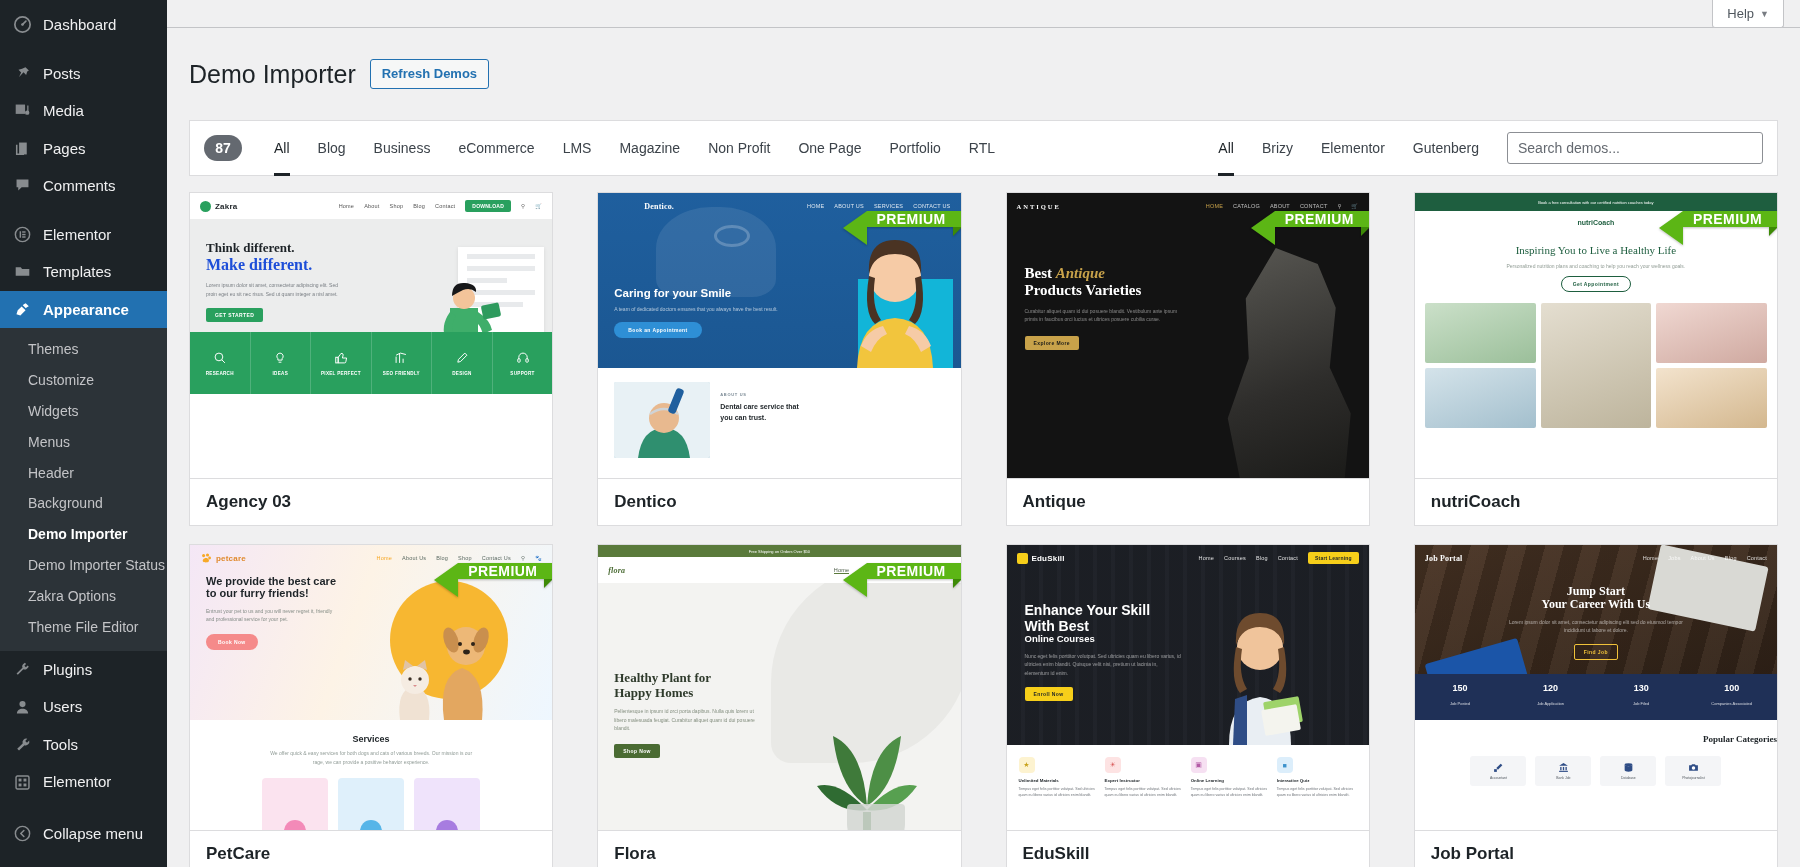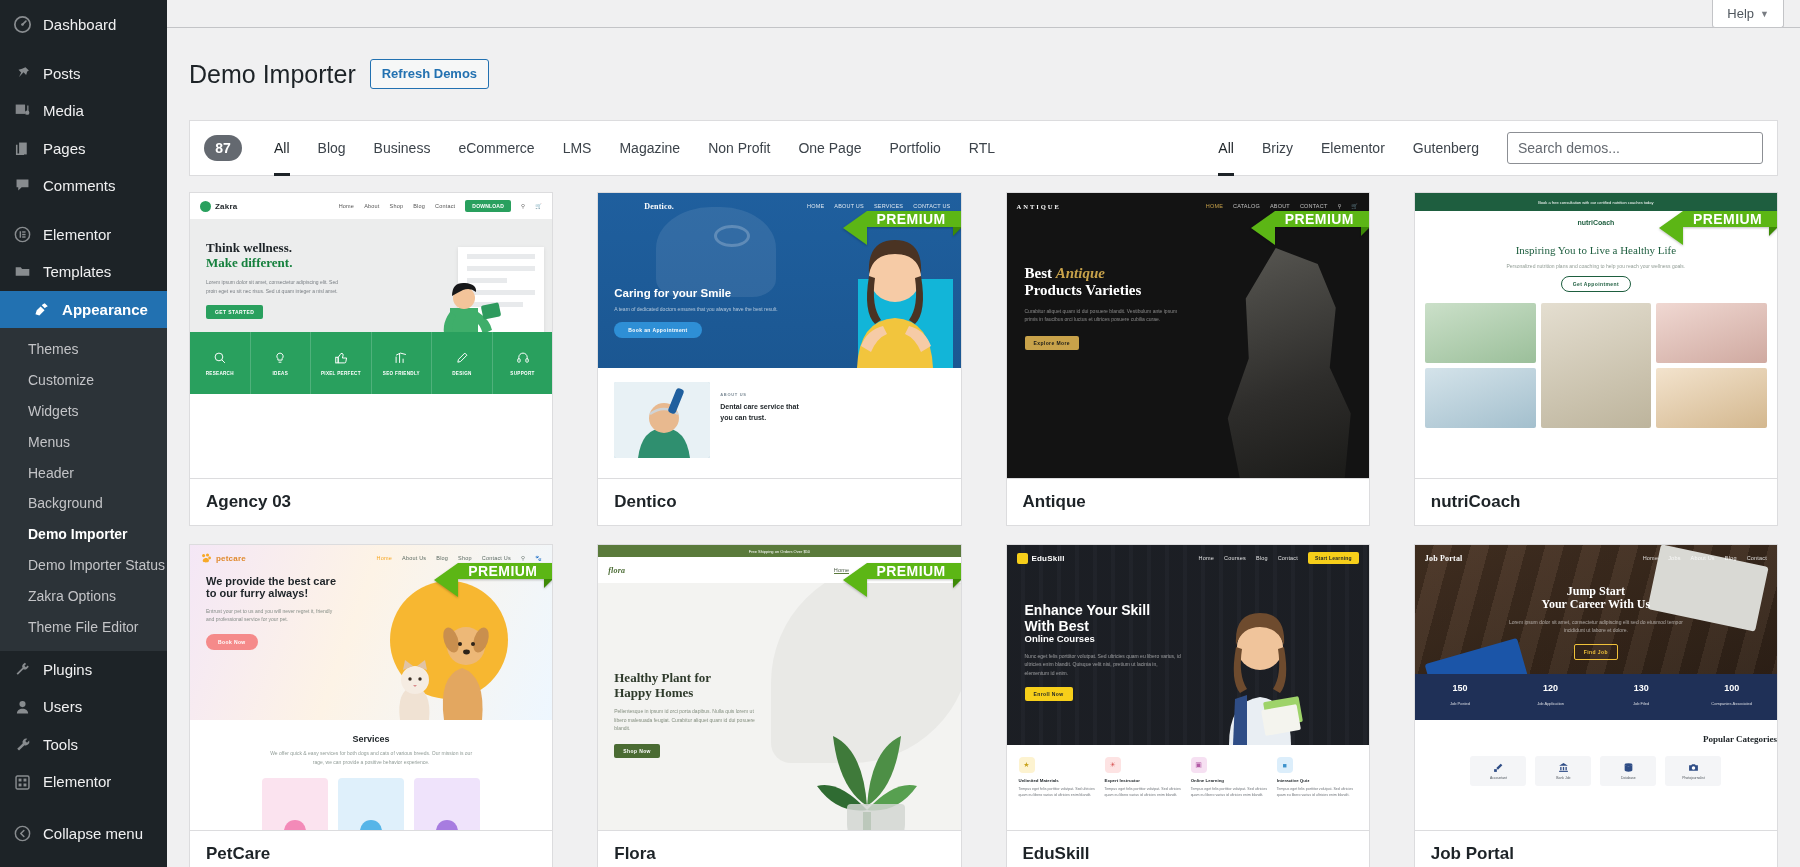--- a/index.html
+++ b/index.html
@@ -18,21 +18,21 @@
     padding-top:6px; height:867px; position:relative;
   }
   .menu-item {
     display:flex; align-items:center; gap:10px;
     padding:9px 0 9px 11px; font-size:15px; color:#f0f0f1;
     line-height:1.3; position:relative; cursor:pointer;
   }
   .menu-item.sep { margin-top:11px; }
   .menu-item .ico { width:22px; flex:0 0 22px; display:flex; align-items:center; justify-content:center; opacity:.78; }
   .menu-item.current {
-    background:#2271b1; color:#fff; font-weight:600;justify-content:center;
+    background:#2271b1; color:#fff; font-weight:600;
   }
   .menu-item.current .ico { opacity:1; }
   .menu-item.current::after {
     content:""; position:absolute; right:-8px; top:50%; transform:translateY(-50%);
     border-top:8px solid transparent; border-bottom:8px solid transparent;
     border-left:8px solid #f0f0f1;
   }
   .submenu { background:#2c3338; padding:6px 0 8px 16px; }
   .submenu-item {
     padding:6px 0 6px 12px; font-size:14px; color:#c3c4c7; cursor:pointer; line-height:1.35;
@@ -430,22 +430,22 @@
                   <span>About</span>
                   <span>Shop</span>
                   <span>Blog</span>
                   <span>Contact</span>
                   <span class="pill" style="background:#29a05e;color:#fff;">DOWNLOAD</span>
                   <span>⚲</span>
                   <span>🛒</span>
                 </span>
               </div>
               <div class="agency-hero">
-                <div class="h-big" style="font-size:13px;color:#1d2327;font-family:'Liberation Serif',serif;">Think wellness.</div>
-                <div class="h-big" style="font-size:13px;color:#15803d;font-family:'Liberation Serif',serif;margin-bottom:8px;">Make different.</div>
+                <div class="h-big" style="font-size:13px;color:#1d2327;font-family:'Liberation Serif',serif;">Think different.</div>
+                <div class="h-big" style="font-size:16px;color:#1d4ed8;font-family:'Liberation Serif',serif;margin-bottom:8px;">Make different.</div>
                 <div class="lorem" style="width:140px;color:#50575e;">Lorem ipsum dolor sit amet, consectetur adipiscing elit. Sed proin eget eu sit nec risus. Sed ut quam integer a nisl amet.</div>
                 <div class="btn-mini" style="background:#29a05e;color:#fff;margin-top:10px;">GET STARTED</div>
 
                 <div class="mockcard">
                     <i></i>
                     <i></i>
                     <i style="width:40px;"></i>
                     <i></i>
                     <i style="width:56px;"></i>
                   </div>
@@ -657,21 +657,21 @@
                   <path d="M14 120 q-4-30 14-34 q18 4 15 34z" fill="#f0e2d3"></path>
                   <circle cx="29" cy="80" r="14" fill="#f5ece2"></circle>
                   <path d="M17 70 l2-10 8 6z" fill="#e0c3a6"></path>
                     <path d="M41 70 l-2-10 -8 6z" fill="#e0c3a6"></path>
                   <circle cx="24" cy="79" r="1.7" fill="#3b3026"></circle>
                     <circle cx="34" cy="79" r="1.7" fill="#3b3026"></circle>
                   <path d="M27 85 h4 l-2 2z" fill="#d98c8c"></path>
                 </svg>
                 <div style="position:relative;z-index:2;">
                   <div class="h-big" style="font-size:11px;color:#1d2327;">We provide the best care</div>
-                  <div class="h-big" style="font-size:11px;color:#1d2327;margin-bottom:7px;">to our furry always!</div>
+                  <div class="h-big" style="font-size:11px;color:#1d2327;margin-bottom:7px;">to our furry friends!</div>
                   <div class="lorem" style="width:128px;color:#5c6b63;">Entrust your pet to us and you will never regret it, friendly and professional service for your pet.</div>
                   <div class="btn-mini" style="background:#f58a8a;color:#fff;margin-top:10px;border-radius:14px;padding:5px 12px;">Book Now</div>
                 </div>
               </div>
               <div class="pet-services">
                 <div style="font-size:9px;font-weight:700;color:#1d2327;">Services</div>
                 <div class="lorem" style="margin:5px auto 0;width:210px;color:#6b7a73;">We offer quick &amp; easy services for both dogs and cats of various breeds. Our mission is our rage, we can provide a positive behavior experience.</div>
                 <div class="svc-row">
                   <div class="svc" style="background:#fbe3ef;">
                       <span style="background:#f38ab8;"></span>

